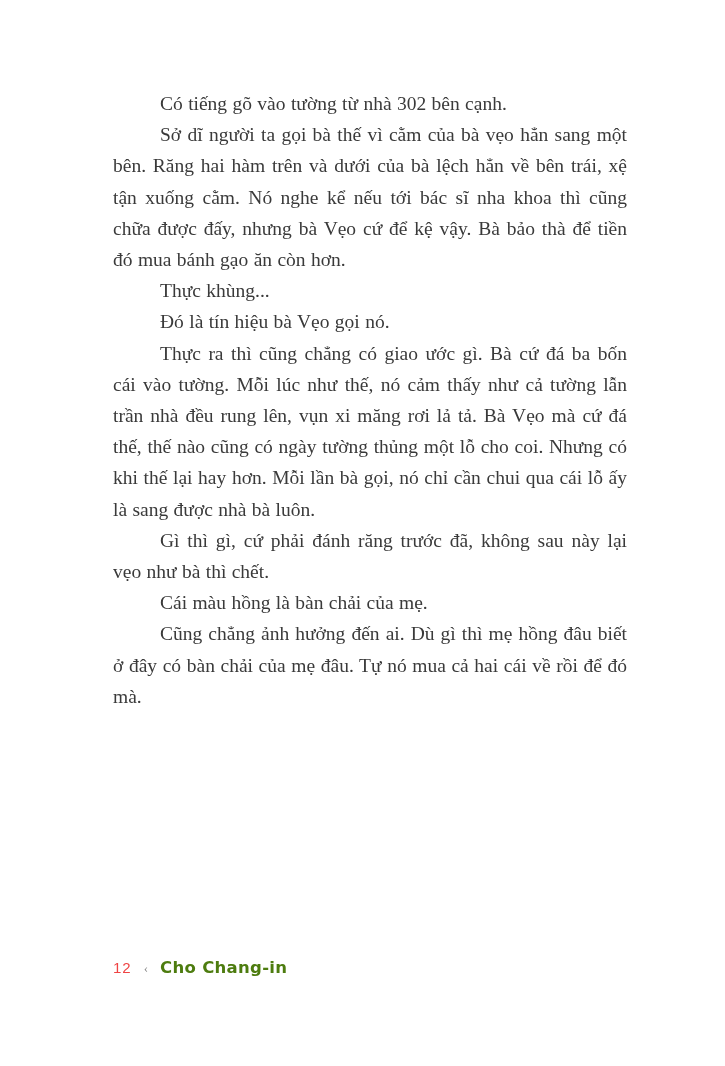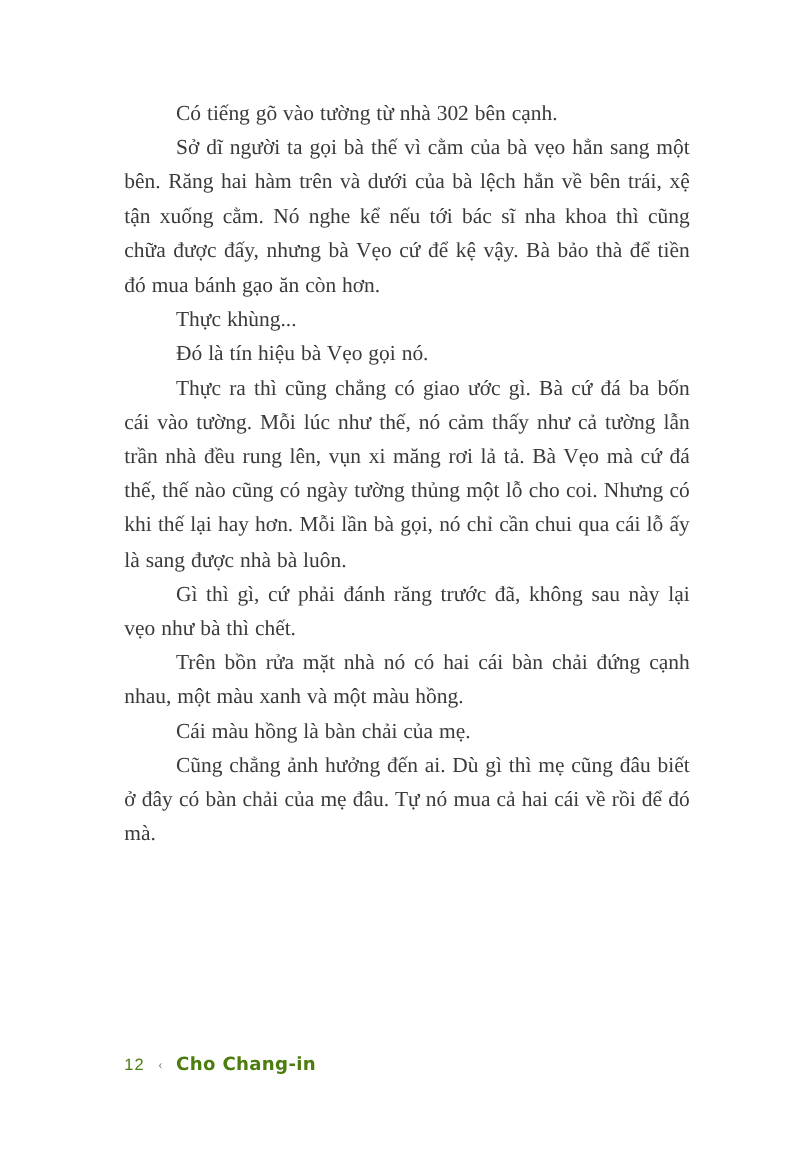--- a/index.html
+++ b/index.html
@@ -35,21 +35,21 @@
     left: 113px;
     top: 958px;
     width: 514px;
     display: flex;
     align-items: baseline;
     gap: 12px;
   }
   .footer .page-number {
     font-family: "Liberation Sans", "DejaVu Sans", sans-serif;
     font-size: 15px;
-    color: #4d7c0f;
+    color: #ef4444;
     letter-spacing: 1px;
   }
   .footer .separator {
     font-family: "Liberation Serif", serif;
     font-size: 13px;
     color: #8a8a8a;
     position: relative;
     top: -1px;
   }
   .footer .author {
@@ -63,22 +63,21 @@
 </head>
 <body>
 
 <div class="page" id="paragraph-container">
     <p>Có tiếng gõ vào tường từ nhà 302 bên cạnh.</p>
     <p>Sở dĩ người ta gọi bà thế vì cằm của bà vẹo hẳn sang một bên. Răng hai hàm trên và dưới của bà lệch hẳn về bên trái, xệ tận xuống cằm. Nó nghe kể nếu tới bác sĩ nha khoa thì cũng chữa được đấy, nhưng bà Vẹo cứ để kệ vậy. Bà bảo thà để tiền đó mua bánh gạo ăn còn hơn.</p>
     <p>Thực khùng...</p>
     <p>Đó là tín hiệu bà Vẹo gọi nó.</p>
     <p>Thực ra thì cũng chẳng có giao ước gì. Bà cứ đá ba bốn cái vào tường. Mỗi lúc như thế, nó cảm thấy như cả tường lẫn trần nhà đều rung lên, vụn xi măng rơi lả tả. Bà Vẹo mà cứ đá thế, thế nào cũng có ngày tường thủng một lỗ cho coi. Nhưng có khi thế lại hay hơn. Mỗi lần bà gọi, nó chỉ cần chui qua cái lỗ ấy là sang được nhà bà luôn.</p>
     <p>Gì thì gì, cứ phải đánh răng trước đã, không sau này lại vẹo như bà thì chết.</p>
-    <p>Trên bồn rửa mặt nhà nó có hai cái bàn chải đứng cạnh nhau, một màu xanh và một màu hồng.</p>
     <p>Cái màu hồng là bàn chải của mẹ.</p>
-    <p>Cũng chẳng ảnh hưởng đến ai. Dù gì thì mẹ cũng đâu biết ở đây có bàn chải của mẹ đâu. Tự nó mua cả hai cái về rồi để đó mà.</p>
+    <p>Cũng chẳng ảnh hưởng đến ai. Dù gì thì mẹ hồng đâu biết ở đây có bàn chải của mẹ đâu. Tự nó mua cả hai cái về rồi để đó mà.</p>
   </div>
 
 <div class="footer">
   <span class="page-number">12</span>
   <span class="separator">‹</span>
   <span class="author">Cho Chang-in</span>
 </div>
 
 </body></html>

